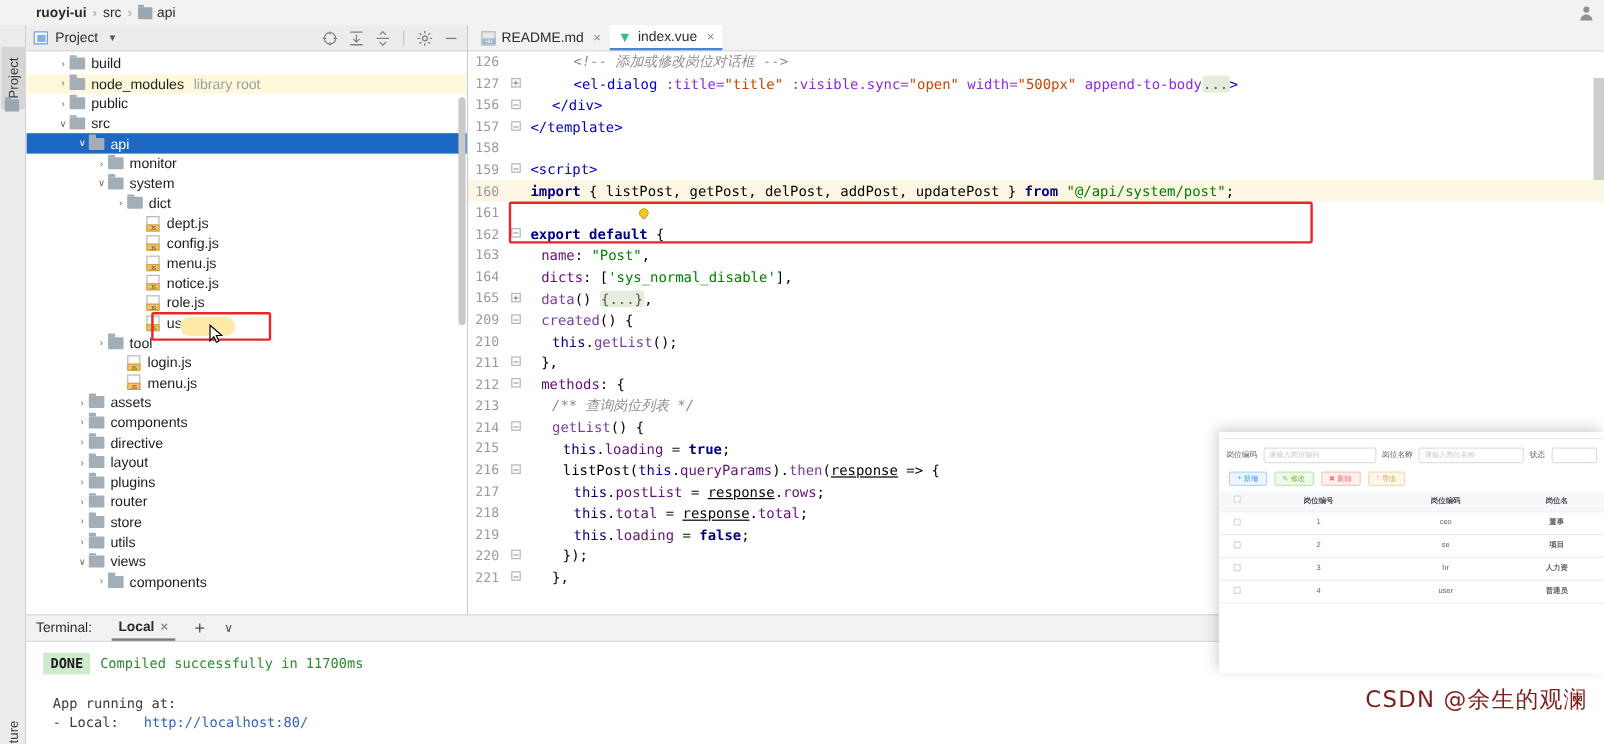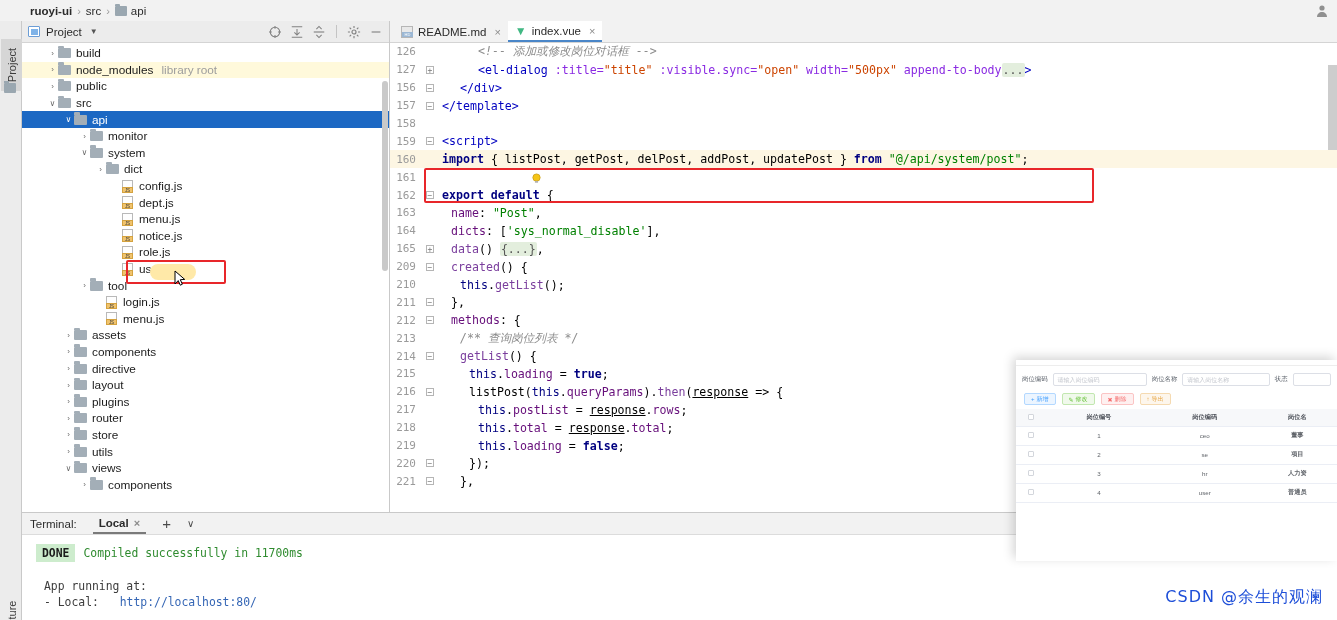--- a/index.html
+++ b/index.html
@@ -269,22 +269,22 @@
     text-align:center;
   }
   .ov-cb{
     display:inline-block; width:6px; height:6px; border:1px solid #d3d6dc;
     border-radius:1px; background:#fff;
   }
   .ov-foot{ height:38px; background:#fff; }
 
   
   .watermark{
-    position:absolute; right:14px; bottom:12px; z-index:20;
-    font-size:16px; color:#1d4ed8; letter-spacing:1px;
+    position:absolute; right:14px; bottom:24px; z-index:20;
+    font-size:19px; color:#7f1d1d; letter-spacing:1px;
     font-family:"DejaVu Sans", sans-serif;
   }
 </style>
 </head>
 <body>
 
 <div id="app">
 
   <div class="breadcrumb-bar">
     <span class="crumb crumb-root">ruoyi-ui</span>
@@ -377,29 +377,29 @@
           <span class="arrow">›</span>
           <span class="folder-ico"></span>
           <span>dict</span>
         </div>
         <div class="row" style="padding-left: 90px;">
           <span class="arrow"></span>
           <span class="js-ico">
             <span class="pg"></span>
             <span class="bd">JS</span>
           </span>
+          <span>dept.js</span>
+        </div>
+        <div class="row" style="padding-left: 90px;">
+          <span class="arrow"></span>
+          <span class="js-ico">
+            <span class="pg"></span>
+            <span class="bd">JS</span>
+          </span>
           <span>config.js</span>
-        </div>
-        <div class="row" style="padding-left: 90px;">
-          <span class="arrow"></span>
-          <span class="js-ico">
-            <span class="pg"></span>
-            <span class="bd">JS</span>
-          </span>
-          <span>dept.js</span>
         </div>
         <div class="row" style="padding-left: 90px;">
           <span class="arrow"></span>
           <span class="js-ico">
             <span class="pg"></span>
             <span class="bd">JS</span>
           </span>
           <span>menu.js</span>
         </div>
         <div class="row" style="padding-left: 90px;">

